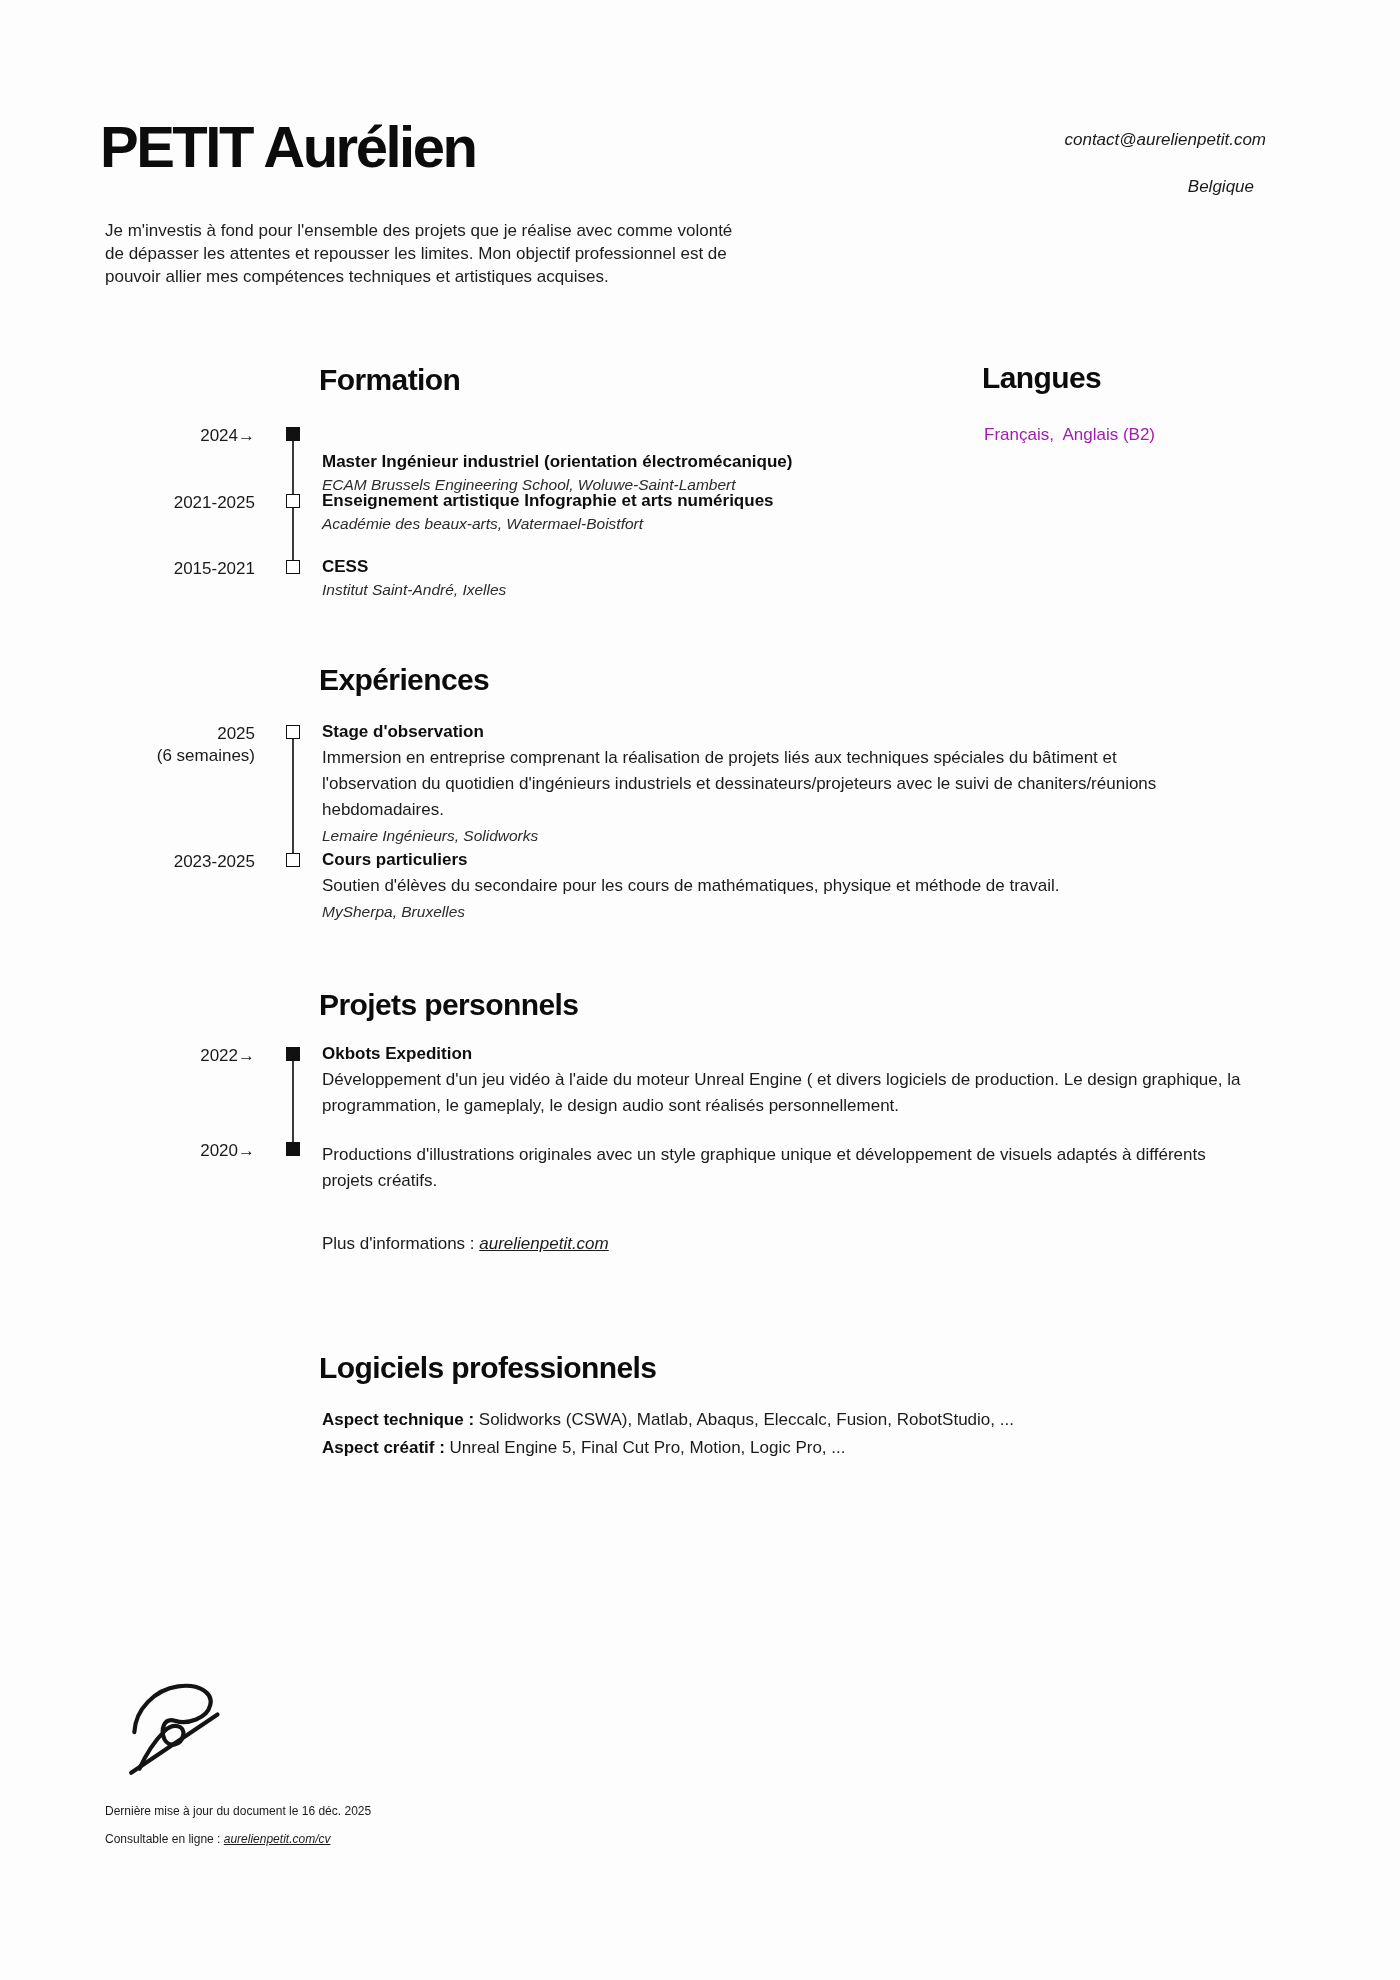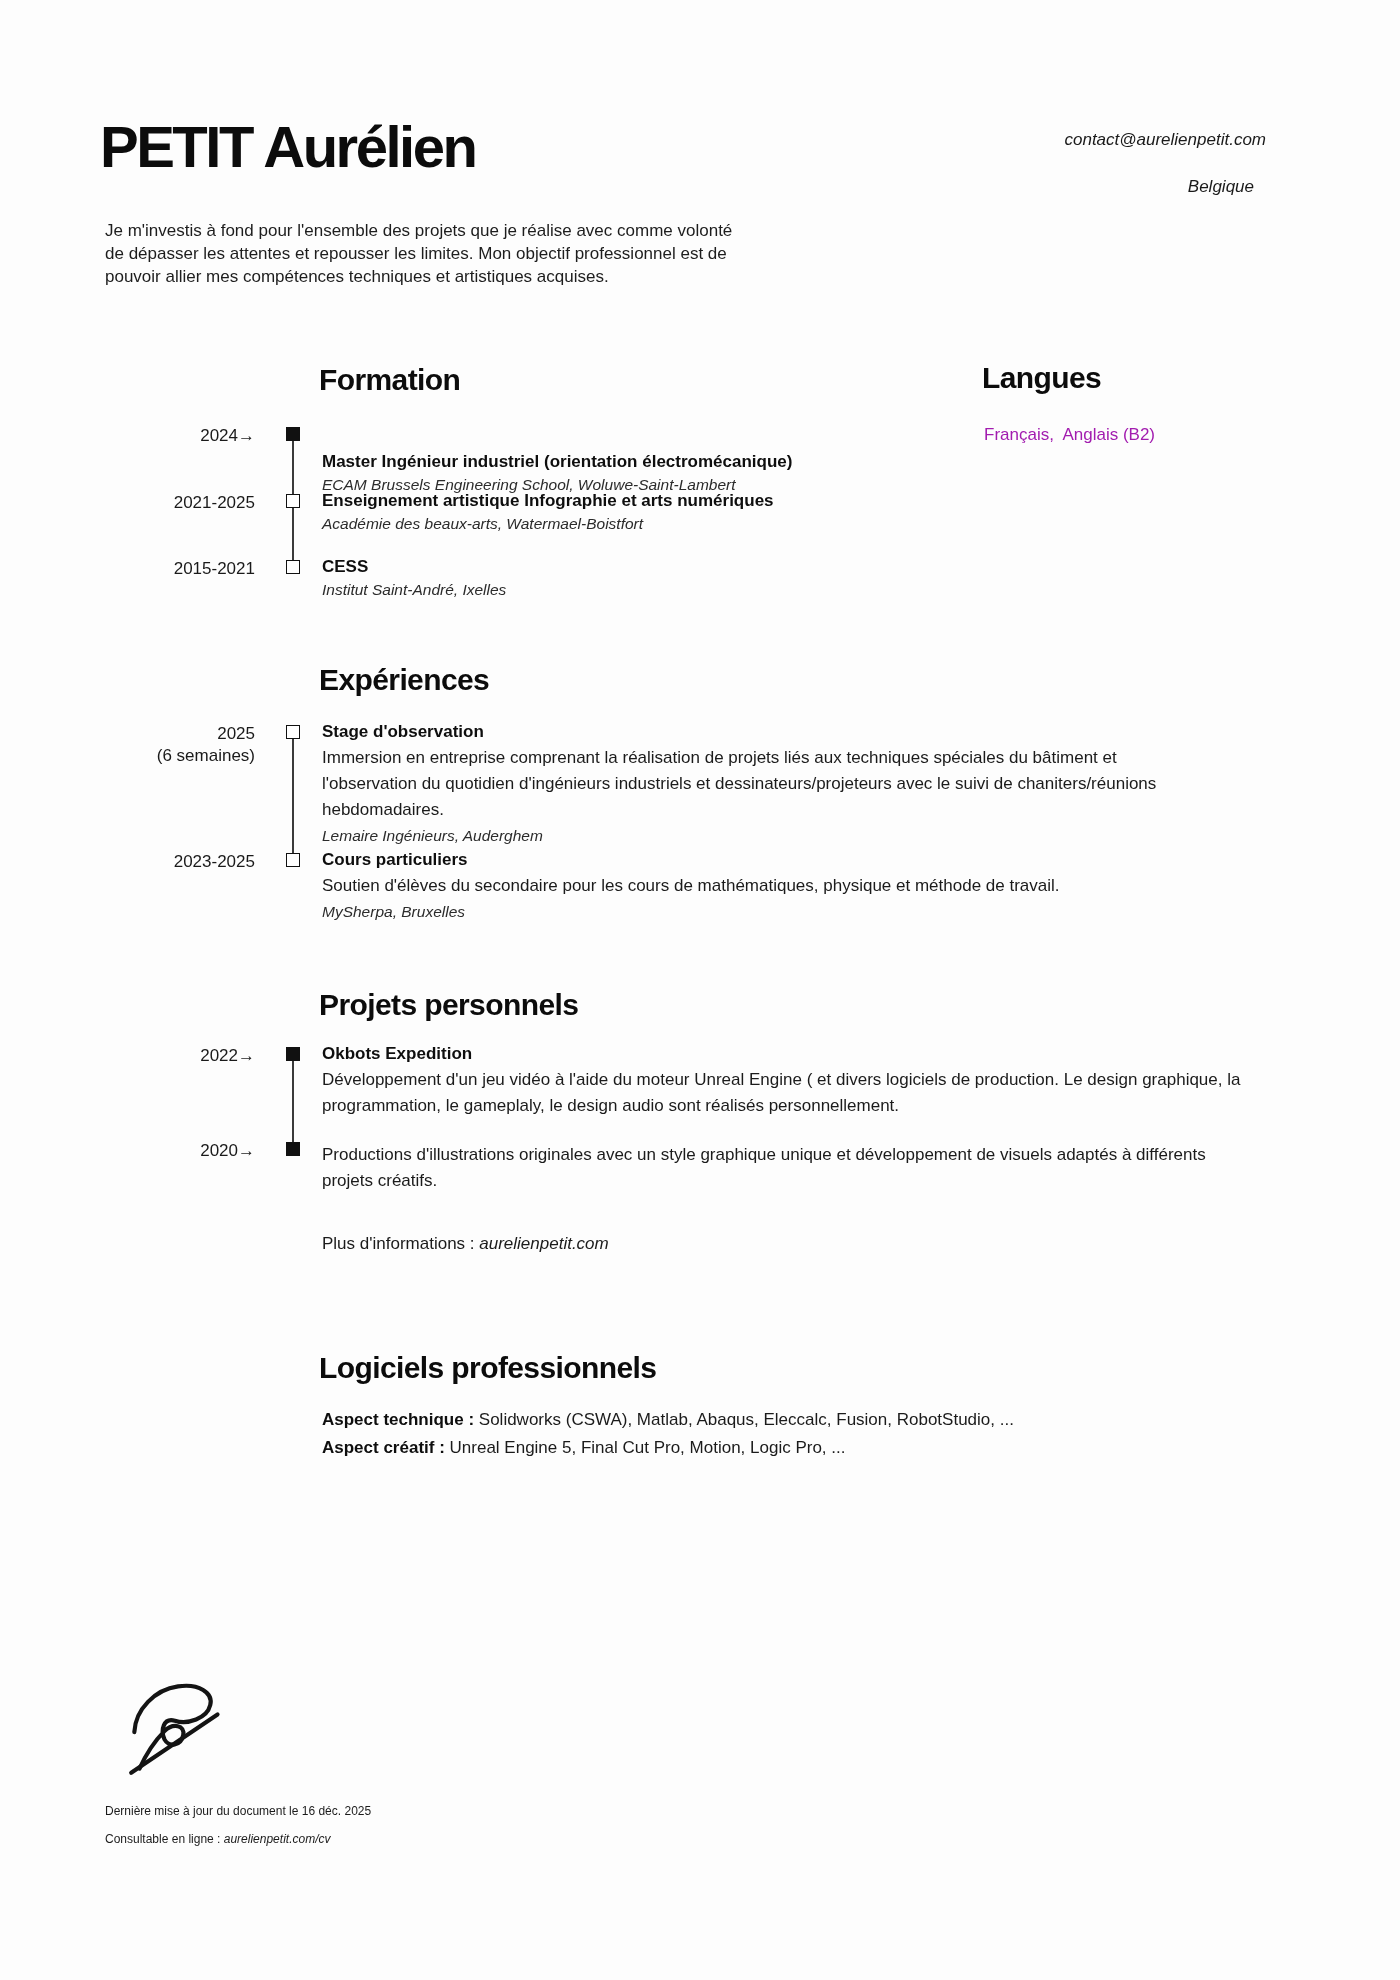--- a/index.html
+++ b/index.html
@@ -25,21 +25,21 @@
   .marker{width:14px;height:14px;background:#111;box-sizing:border-box;}
   .marker.open{background:#fff;border:1.6px solid #111;}
   .tline{width:1.5px;background:#3a3a3a;}
   .item-title{font-size:17px;font-weight:700;line-height:20px;color:#0e0e0e;}
   .item-sub{font-size:15.5px;font-style:italic;line-height:19px;color:#2b2b2b;margin-top:3px;}
   .item-body{font-size:17px;line-height:26px;color:#1b1b1b;white-space:pre-line;margin-top:3px;}
   .lang-value{font-size:17px;color:#a21caf;white-space:pre;}
   .soft-line{font-size:17px;color:#1b1b1b;}
   .soft-line b{font-weight:700;color:#0e0e0e;}
   .more-line{font-size:17px;color:#1b1b1b;}
-  .doc-link{font-style:italic;color:#1b1b1b;cursor:pointer;}
+  .doc-link{font-style:italic;text-decoration:underline;color:#1b1b1b;cursor:pointer;}
   .footer-text{font-size:12px;line-height:28px;color:#1b1b1b;}
   .sig svg{display:block;}
 </style>
 </head>
 <body>
 
 <div class="abs page-name" style="left:100px;top:113px;">PETIT Aurélien</div>
 
 <div class="abs contact" style="right:134px;top:130px;">contact@aurelienpetit.com</div>
 <div class="abs contact" style="right:146px;top:177px;">Belgique</div>
@@ -81,21 +81,21 @@
 <div class="abs tline" style="left:292px;top:732px;height:128px;"></div>
 
 <div class="abs date" style="left:60px;top:723px;">2025
 (6 semaines)</div>
 <div class="abs marker open" style="left:286px;top:725px;"></div>
 <div class="abs" style="left:322px;top:722px;">
   <div class="item-title">Stage d'observation</div>
   <div class="item-body">Immersion en entreprise comprenant la réalisation de projets liés aux techniques spéciales du bâtiment et
 l'observation du quotidien d'ingénieurs industriels et dessinateurs/projeteurs avec le suivi de chaniters/réunions
 hebdomadaires.</div>
-  <div class="item-sub">Lemaire Ingénieurs, Auderghem</div>
+  <div class="item-sub">Lemaire Ingénieurs, Solidworks</div>
 </div>
 
 <div class="abs date" style="left:60px;top:851px;">2023-2025</div>
 <div class="abs marker open" style="left:286px;top:853px;"></div>
 <div class="abs" style="left:322px;top:850px;">
   <div class="item-title">Cours particuliers</div>
   <div class="item-body">Soutien d'élèves du secondaire pour les cours de mathématiques, physique et méthode de travail.</div>
   <div class="item-sub">MySherpa, Bruxelles</div>
 </div>
 

